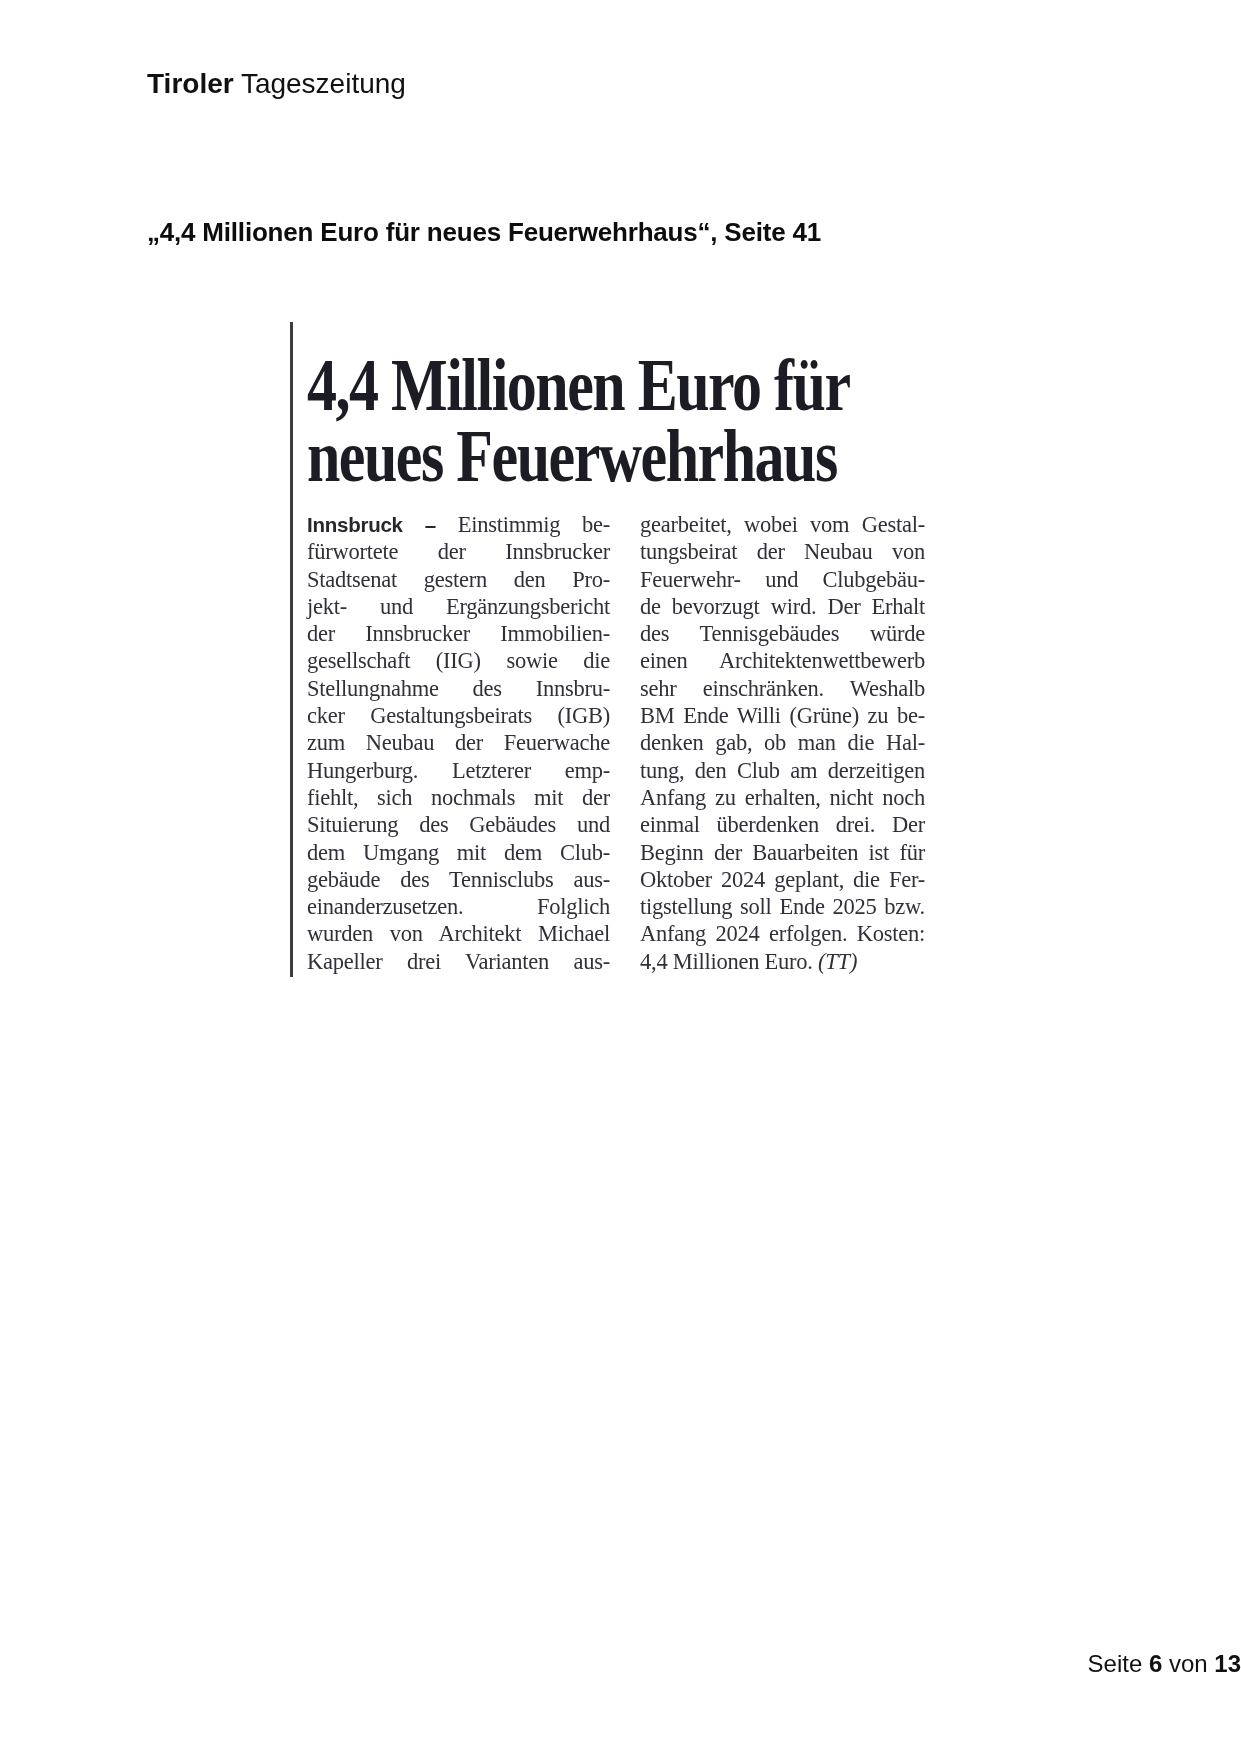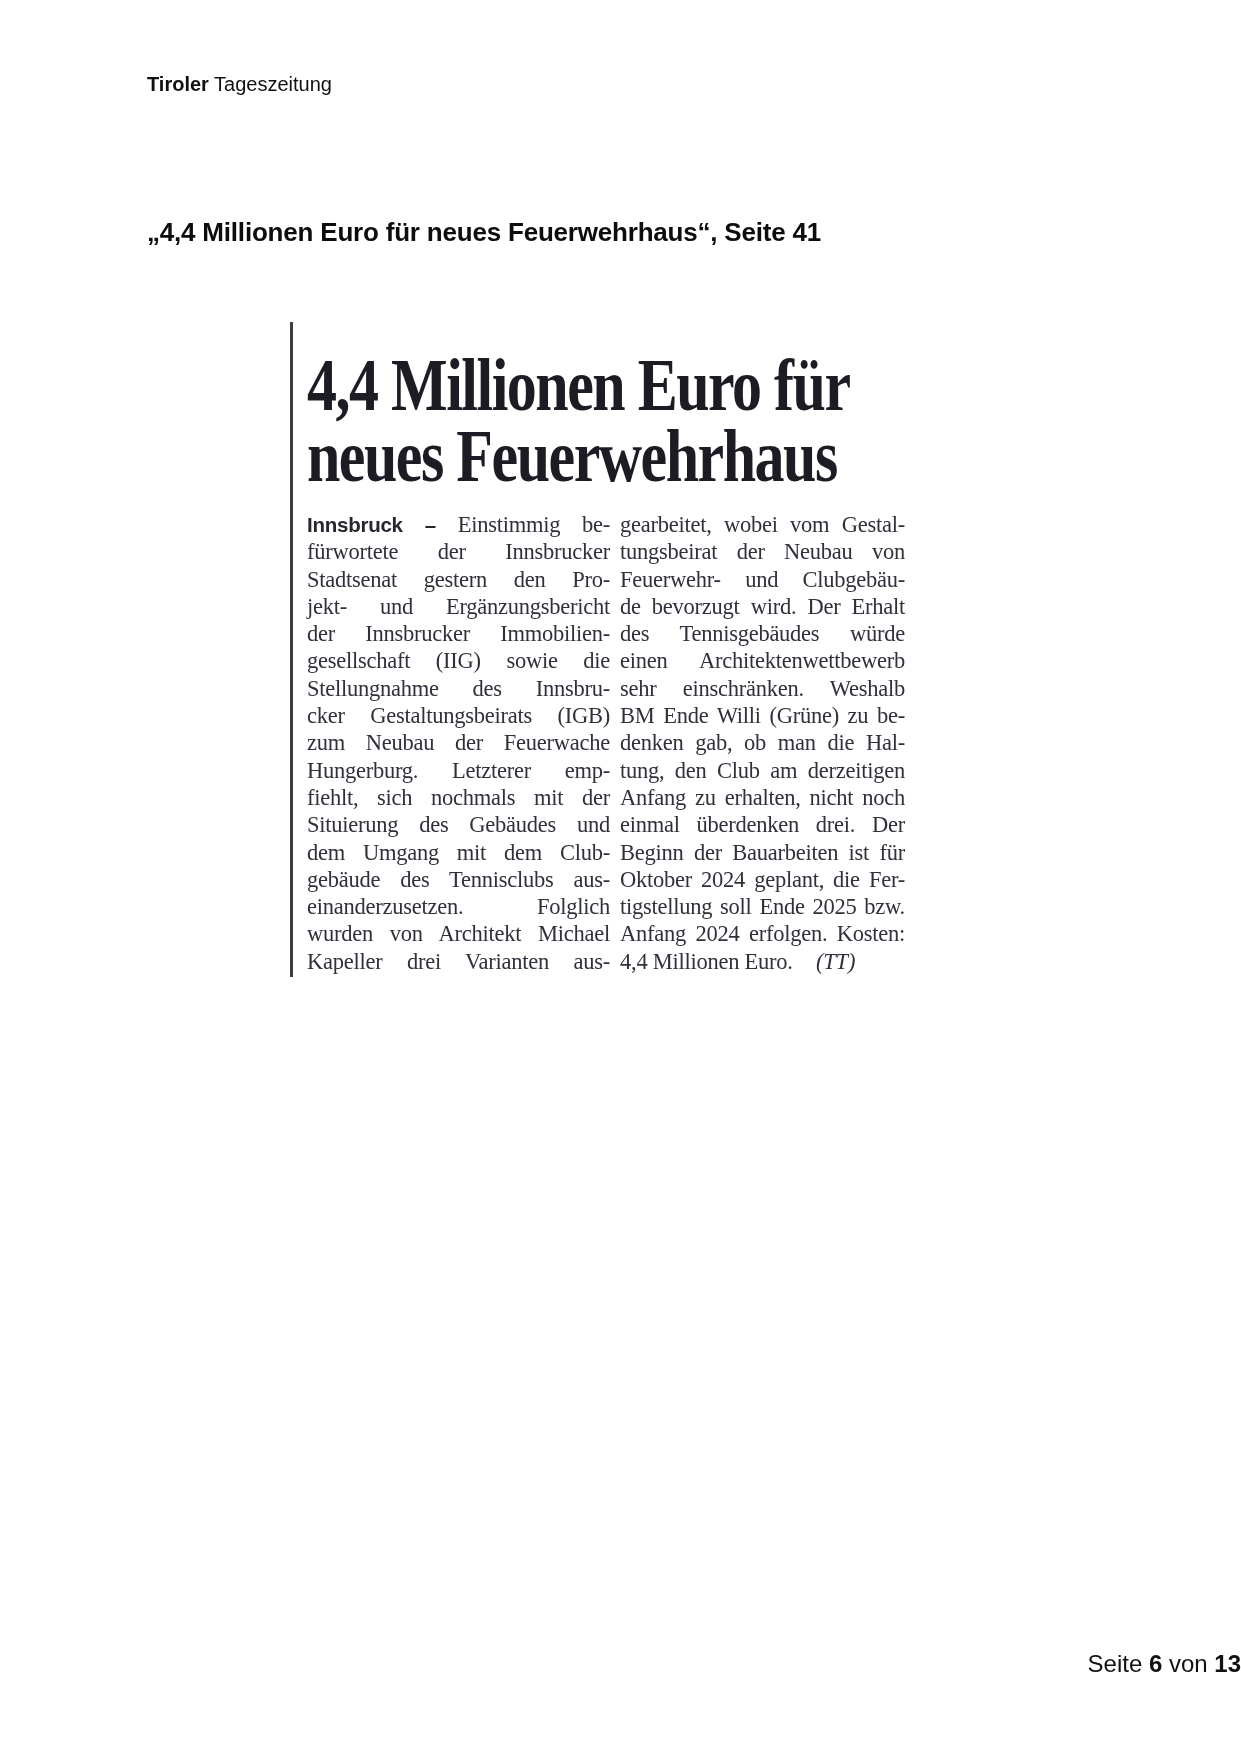--- a/index.html
+++ b/index.html
@@ -6,21 +6,21 @@
   html, body { background: #ffffff; }
   body {
     width: 1241px; height: 1754px;
     position: relative;
     font-family: "Liberation Sans", sans-serif;
     color: #000;
     overflow: hidden;
   }
   .brand {
     position: absolute; left: 147px; top: 70px;
-    font-size: 20px; line-height: 28px; color: #111;
+    font-size: 28px; line-height: 28px; color: #111;
   }
   .brand .b { font-weight: 700; }
   .doc-title {
     position: absolute; left: 147px; top: 216px;
     font-size: 26px; line-height: 32px; font-weight: 700; color: #0d0d0d;
     letter-spacing: -0.2px;
   }
   .clipping {
     position: absolute; left: 290px; top: 322px;
     width: 631px; height: 660px;
@@ -32,37 +32,37 @@
   .headline {
     position: absolute; left: 17px; top: 28px;
     font-family: "Liberation Serif", serif;
     font-weight: 700; color: #1c1c24;
     font-size: 60px; line-height: 58px; letter-spacing: -1.5px;
     transform: scaleY(1.22); transform-origin: top left;
     white-space: nowrap;
   }
   .cols {
     position: absolute; left: 17px; top: 189px;
-    display: flex; gap: 10px;
+    display: flex; gap: 30px;
     font-family: "Liberation Serif", serif;
     color: #30303a;
   }
   .col1 { width: 303px; }
   .col2 { width: 285px; }
   .tl {
     font-size: 22.5px; line-height: 27.3px; letter-spacing: -0.25px;
     text-align: justify; text-align-last: justify;
     hyphens: none;
   }
   .tl.no-stretch { text-align-last: left; }
   .lead {
     font-family: "Liberation Sans", sans-serif;
     font-weight: 700; font-size: 20.5px; color: #26262e;
   }
-  .credit { font-style: italic; margin-left: 18px; }
+  .credit { font-style: italic; }
   .footer {
     position: absolute; left: 0; top: 1650px; width: 100%;
     text-align: right; font-size: 24px; line-height: 28px; color: #111;
   }
   .footer .b { font-weight: 700; }
 </style>
 </head>
 <body>
 
 <div class="brand">

